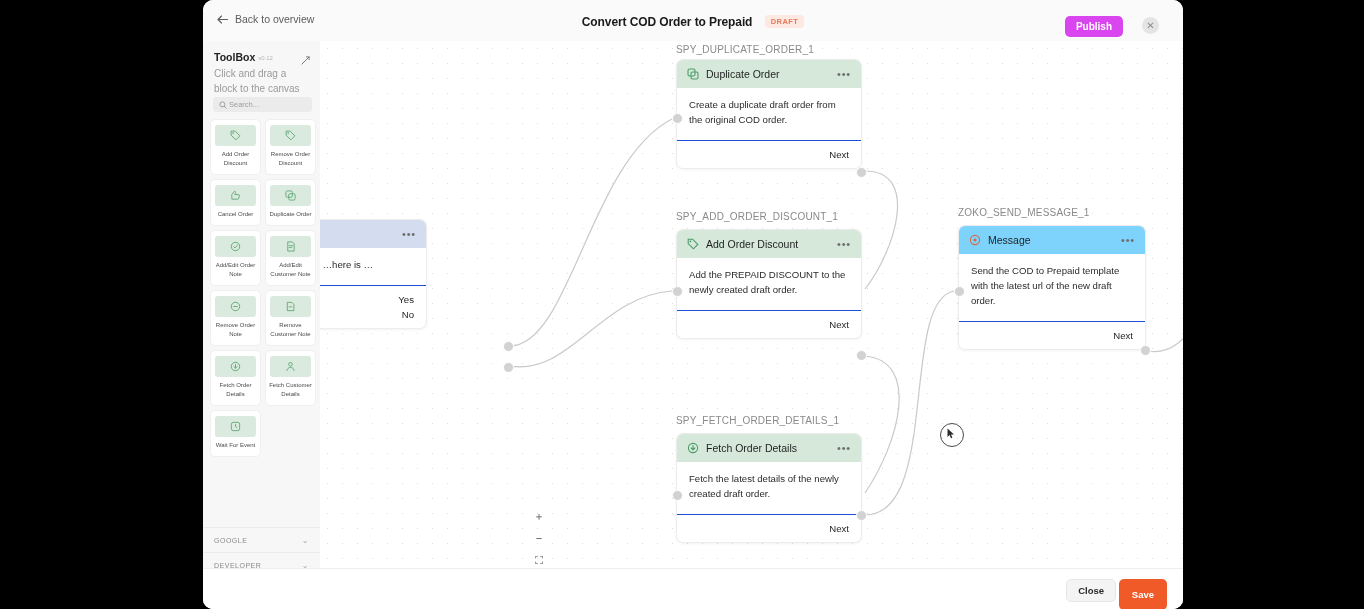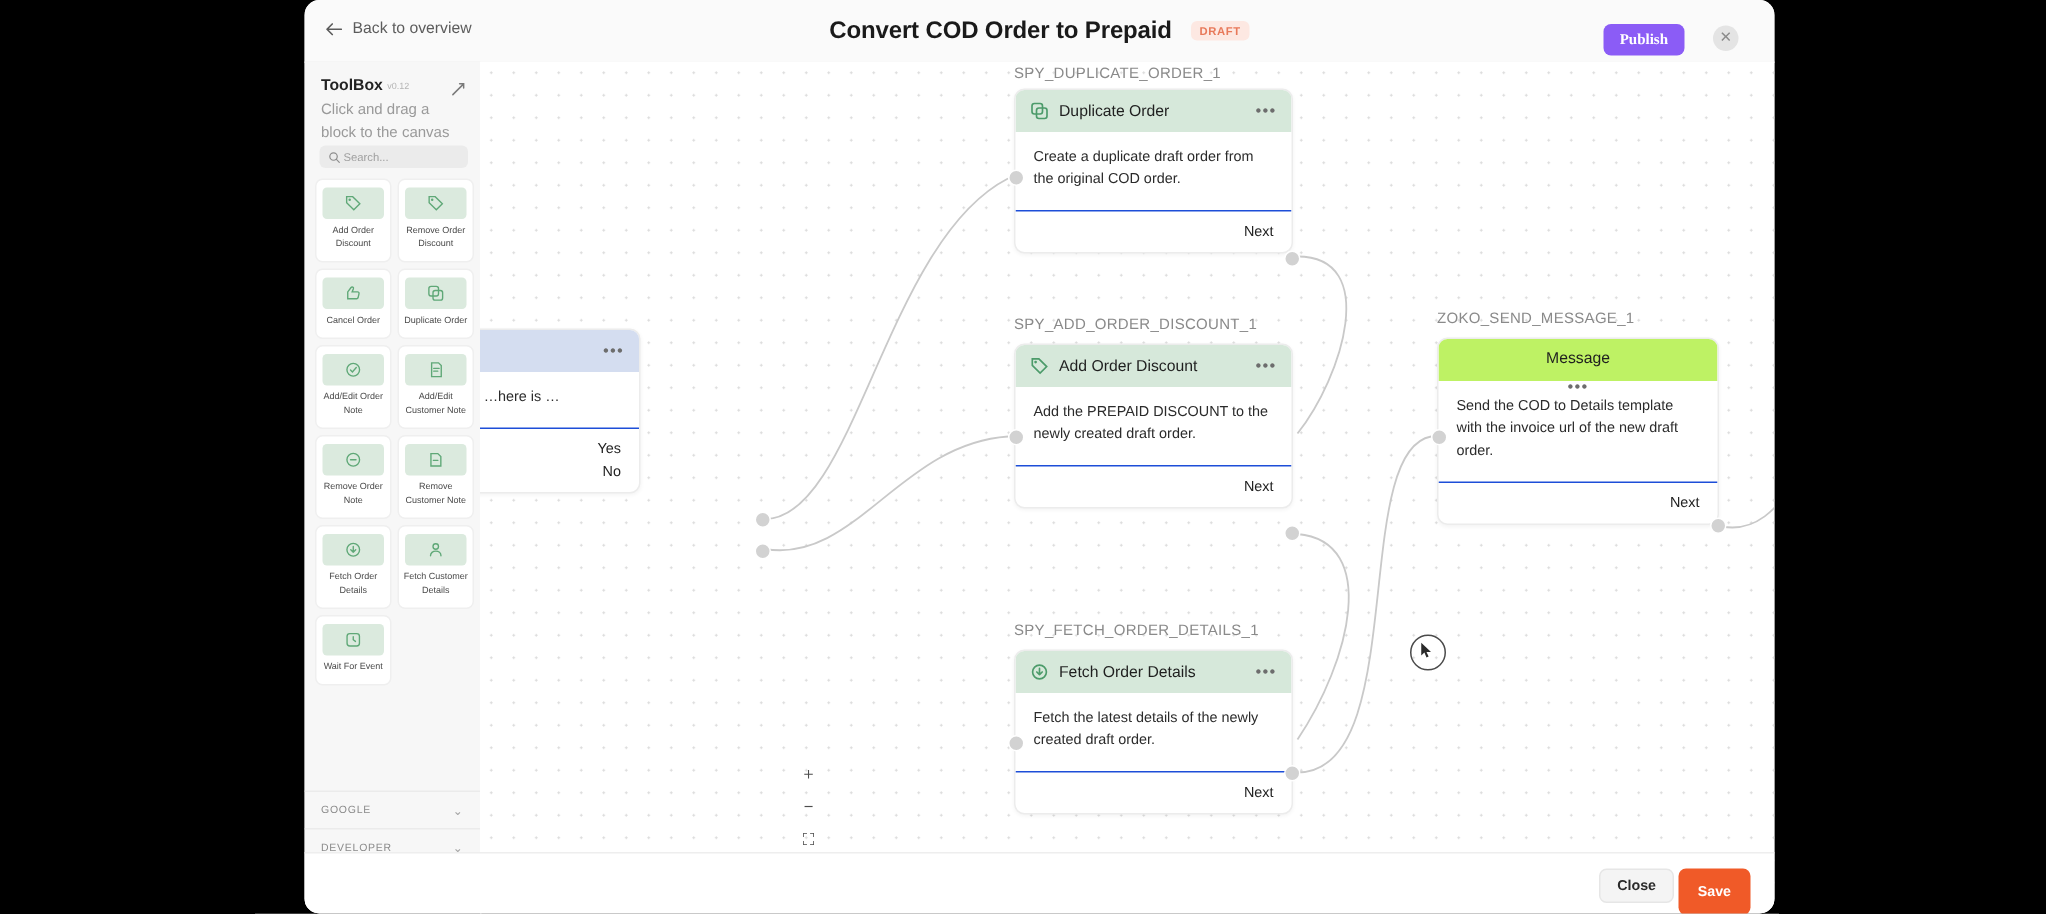--- a/index.html
+++ b/index.html
@@ -8,27 +8,27 @@
   .screen{position:absolute;left:203px;top:0;width:980px;height:609px;background:#ffffff;
           border-radius:10px;overflow:hidden;}
 
   
   .topbar{position:absolute;left:0;top:0;width:980px;height:41px;background:#fafafa;
           border-bottom:1px solid #ececec;}
   .back{position:absolute;left:14px;top:13px;display:flex;align-items:center;gap:7px;
         font-size:10.5px;color:#5c5c5c;cursor:pointer;}
   .back svg{display:block;}
   .title-wrap{position:absolute;left:0;top:12px;width:980px;text-align:center;}
-  .title{font-size:16px;font-weight:bold;color:#1a1a1a;letter-spacing:-.1px;}
+  .title{font-size:12px;font-weight:bold;color:#1a1a1a;letter-spacing:-.1px;}
   .draft{display:inline-block;margin-left:8px;padding:2px 6px;border-radius:4px;
          background:#fde8e2;color:#e8795a;font-size:7.5px;font-weight:bold;letter-spacing:.4px;
          vertical-align:2px;}
-  .publish{position:absolute;right:60px;top:16px;background:#8b5cf6;color:#fff;border:none;
+  .publish{position:absolute;right:60px;top:16px;background:#d946ef;color:#fff;border:none;
            border-radius:5px;font-size:10px;font-weight:bold;padding:5px 11px;cursor:pointer;
-           font-family:Liberation Serif, serif;}
+           font-family:Liberation Sans, sans-serif;}
   .closebtn{position:absolute;right:24px;top:17px;width:17px;height:17px;border-radius:50%;
             background:#e4e4e4;color:#8b8b8b;font-size:10px;line-height:17px;text-align:center;
             cursor:pointer;}
 
   
   .sidebar{position:absolute;left:0;top:41px;width:117px;height:568px;background:#f7f7f7;
            border-right:1px solid #ebebeb;}
   .tb-head{position:absolute;left:11px;top:10px;font-size:10.5px;font-weight:bold;color:#222;}
   .tb-ver{font-size:6px;font-weight:normal;color:#b5b5b5;margin-left:3px;vertical-align:1px;}
   .expand{position:absolute;right:10px;top:10px;color:#7a7a7a;cursor:pointer;}
@@ -60,21 +60,21 @@
   .node{position:absolute;background:#fff;border:1px solid #ececec;border-radius:7px;
         box-shadow:0 1px 3px rgba(0,0,0,.05);overflow:hidden;}
   .node .hd{height:28px;display:flex;align-items:center;gap:7px;padding:0 10px;box-sizing:border-box;}
   .node .hd .tt{font-size:10.5px;color:#1f1f1f;flex:1;white-space:nowrap;}
   .node .hd .dots{color:#6d6d6d;font-size:11px;letter-spacing:.8px;cursor:pointer;}
   .node .bd{padding:10px 12px 12px;font-size:9.6px;color:#2b2b2b;line-height:1.55;}
   .node .ft{border-top:1px solid #1d4ed8;padding:6px 12px;text-align:right;font-size:9.6px;
             color:#1f1f1f;}
   .node .ft .row{padding:2px 0;}
   .hd-green{background:#d6e8da;}
-  .hd-pink{background:#bef264;flex-direction:column;}
+  .hd-pink{background:#7dd3fc;}
   .hd-blue{background:#d4ddf0;}
   .nlabel{position:absolute;font-size:10px;color:#8a8a8a;letter-spacing:.2px;white-space:nowrap;}
   .port{position:absolute;width:9px;height:9px;border-radius:50%;background:#d2d2d2;
         border:1.5px solid #fff;}
 
   
   #lbl-dup{left:356px;top:3px;}
   #node-dup{left:356px;top:18px;width:184px;}
   #lbl-add{left:356px;top:170px;}
   #node-add{left:356px;top:188px;width:184px;}
@@ -335,21 +335,21 @@
     <div class="nlabel" id="lbl-msg">ZOKO_SEND_MESSAGE_1</div>
     <div class="node" id="node-msg">
       <div class="hd hd-pink">
         <svg width="12" height="12" viewBox="0 0 12 12">
             <circle cx="6" cy="6" r="4.6" stroke="#d8694a" stroke-width="1.1" fill="none"></circle>
             <circle cx="6" cy="6" r="1.6" fill="#d8694a"></circle>
           </svg>
         <span class="tt">Message</span>
         <span class="dots">•••</span>
       </div>
-      <div class="bd">Send the COD to Details template with the invoice url of the new draft order.</div>
+      <div class="bd">Send the COD to Prepaid template with the latest url of the new draft order.</div>
       <div class="ft">
         <div class="row">Next</div>
       </div>
     </div>
     <div class="port" style="left:634px;top:245px;"></div>
     <div class="port" style="left:820px;top:304px;"></div>
 
     <div class="zoomctl">
       <div>＋</div>
       <div>−</div>

